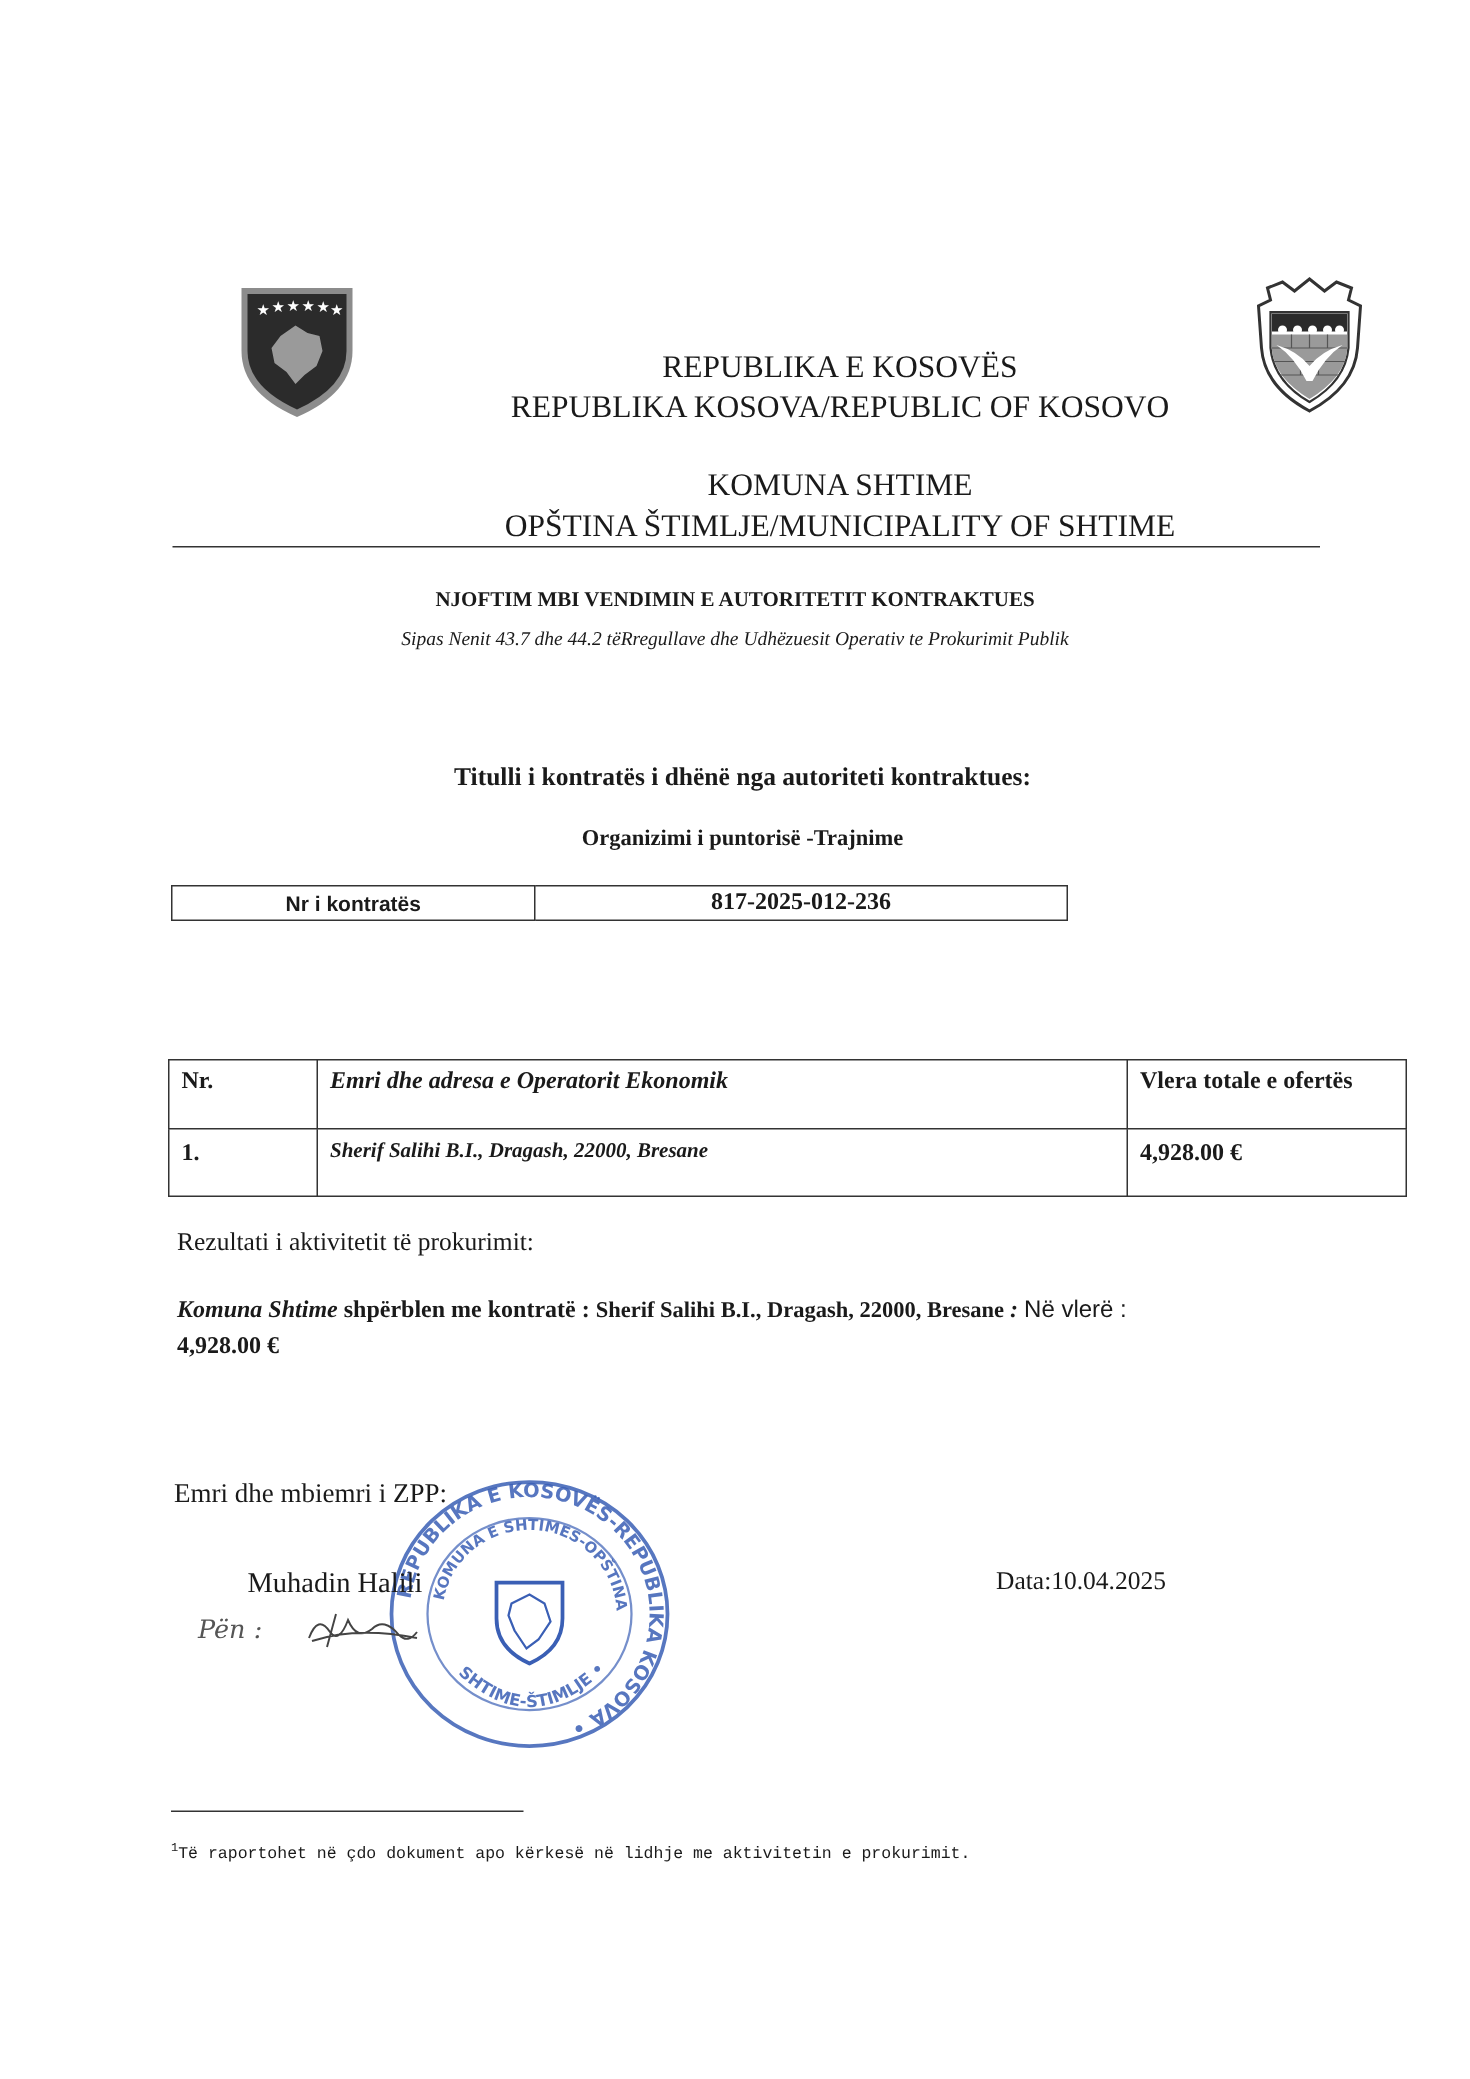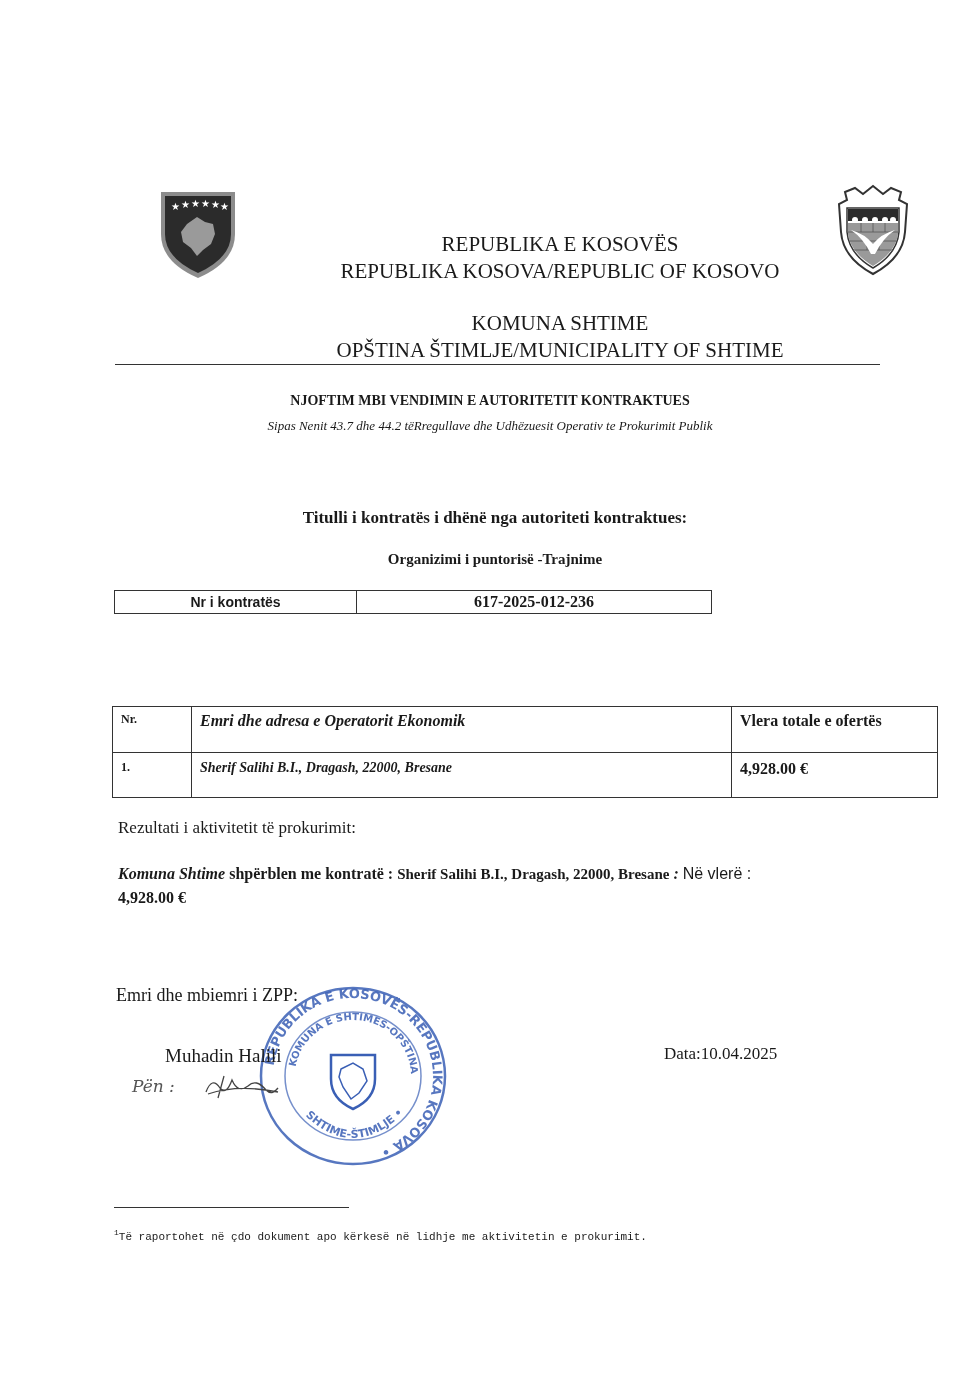--- a/index.html
+++ b/index.html
@@ -27,21 +27,21 @@
     .proc-table { left: 114px; top: 590px; width: 598px; }
     .proc-table td { border: 1px solid #333; height: 23px; font-size: 15px; text-align: center; vertical-align: middle; }
     .proc-table td.lbl { width: 242px; font-family: "Liberation Sans", sans-serif; font-weight: bold; font-size: 14px; }
     .proc-table td.val { font-weight: bold; font-size: 16px; }
     .proc-table sup { font-size: 9px; font-weight: normal; }
 
     .offer-table { left: 112px; top: 706px; width: 826px; }
     .offer-table td, .offer-table th { border: 1px solid #333; text-align: left; vertical-align: top; padding: 5px 8px; font-weight: bold; }
     .offer-table th { height: 46px; font-size: 16px; }
     .offer-table td { height: 45px; font-size: 14px; padding-top: 7px; }
-    .offer-table .c1 { width: 79px; font-size: 12px; }
+    .offer-table .c1 { width: 99px; font-size: 16px; }
     .offer-table .c2 { width: 540px; font-style: italic; }
     .offer-table td.c3 { font-size: 16px; }
 
     .result-label { left: 118px; top: 818px; font-size: 17px; }
     .result-text { left: 118px; top: 862px; width: 790px; font-size: 16px; line-height: 24px; font-weight: bold; }
     .result-text .ital { font-style: italic; }
     .result-text .sans { font-family: "Liberation Sans", sans-serif; font-weight: normal; }
     .result-text .small { font-size: 15px; }
 
     .stamp { left: 255px; top: 983px; width: 196px; height: 186px; }
@@ -108,21 +108,21 @@
 <div class="abs notice-title">NJOFTIM MBI VENDIMIN E AUTORITETIT KONTRAKTUES</div>
 <div class="abs notice-sub">Sipas Nenit 43.7  dhe 44.2 tëRregullave dhe Udhëzuesit Operativ te Prokurimit Publik</div>
 
 <div class="abs contract-label">Titulli i kontratës i dhënë nga autoriteti kontraktues:</div>
 <div class="abs contract-title">Organizimi i puntorisë -Trajnime</div>
 
 <table class="abs proc-table">
   <tbody>
   <tr>
     <td class="lbl">Nr i kontratës</td>
-    <td class="val">617-2025-012-236</td>
+    <td class="val">817-2025-012-236</td>
   </tr>
 </tbody>
   </table>
 
 <table class="abs offer-table">
   <tbody>
       <tr>
     <th class="c1">Nr.</th>
     <th class="c2">Emri dhe adresa e Operatorit Ekonomik</th>
     <th class="c3">Vlera totale e ofertës</th>

